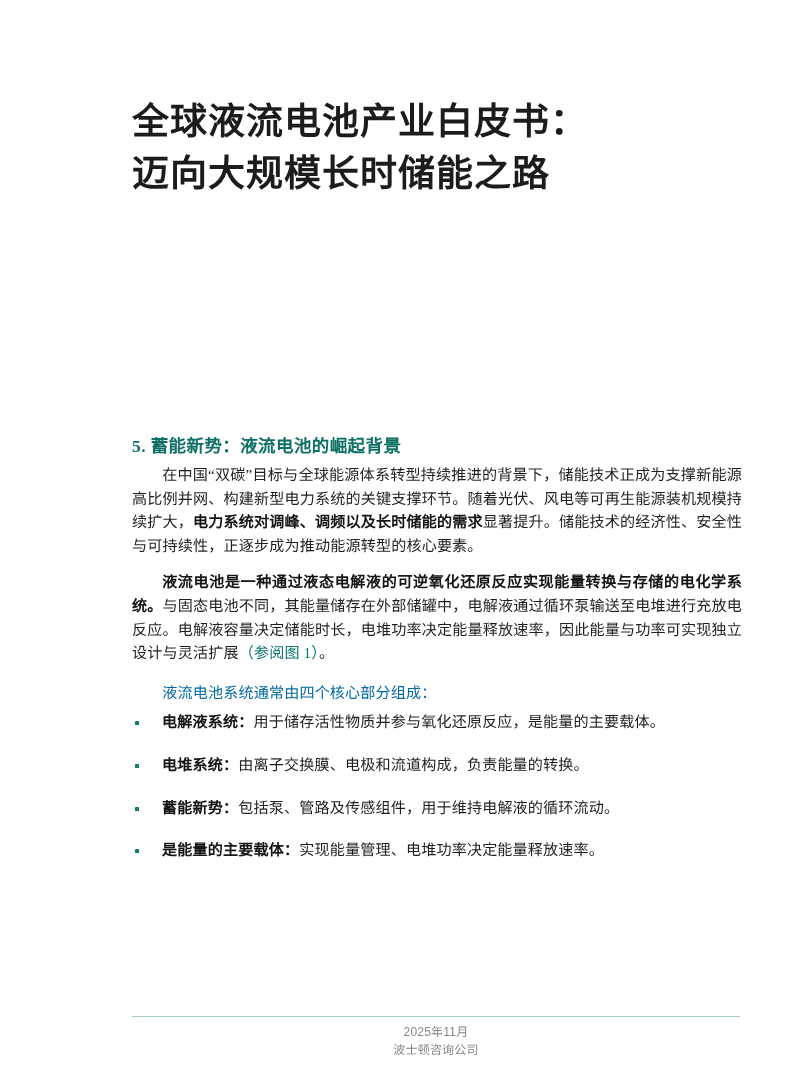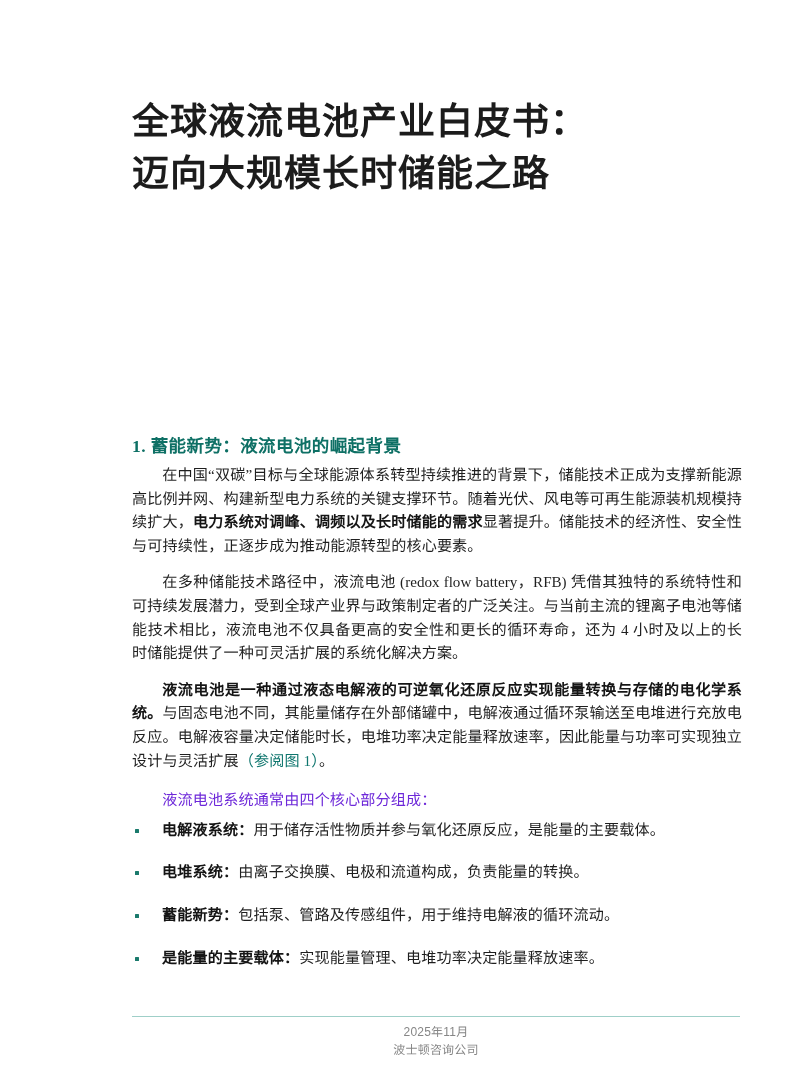--- a/index.html
+++ b/index.html
@@ -80,21 +80,21 @@
     letter-spacing: 0;
   }
   .figref { color: #0f766e; }
 
   p.intro-line {
     margin: 16px 0 6px 0;
     font-size: 15.1px;
     line-height: 23.6px;
     text-indent: 2em;
     letter-spacing: 0.15px;
-    color: #6d28d9;
+    color: #0369a1;
   }
 
   
   ul.bullets {
     list-style: none;
     margin: 0;
     padding: 0;
   }
   ul.bullets li {
     position: relative;
@@ -144,27 +144,26 @@
 </head>
 <body>
 
 <div class="page">
 
   <div class="title-block">
     <div class="doc-title-line">全球液流电池产业白皮书：</div>
     <div class="doc-title-line">迈向大规模长时储能之路</div>
   </div>
 
-  <h2 class="section-heading">1. 蓄能新势：液流电池的崛起背景</h2>
+  <h2 class="section-heading">5. 蓄能新势：液流电池的崛起背景</h2>
 
   <div class="content">
 
     <p class="para"><span>在中国“双碳”目标与全球能源体系转型持续推进的背景下，储能技术正成为支撑新能源高比例并网、构建新型电力系统的关键支撑环节。随着光伏、风电等可再生能源装机规模持续扩大，</span><span class="b">电力系统对调峰、调频以及长时储能的需求</span><span>显著提升。储能技术的经济性、安全性与可持续性，正逐步成为推动能源转型的核心要素。</span></p>
 
-    <p class="para lead"><span>在多种储能技术路径中，液流电池 (</span><span class="latin">redox flow battery，RFB</span><span>) 凭借其独特的系统特性和可持续发展潜力，受到全球产业界与政策制定者的广泛关注。与当前主流的锂离子电池等储能技术相比，液流电池不仅具备更高的安全性和更长的循环寿命，还为 4 小时及以上的长时储能提供了一种可灵活扩展的系统化解决方案。</span></p>
 
     <p class="para lead"><span class="b">液流电池是一种通过液态电解液的可逆氧化还原反应实现能量转换与存储的电化学系统。</span><span>与固态电池不同，其能量储存在外部储罐中，电解液通过循环泵输送至电堆进行充放电反应。电解液容量决定储能时长，电堆功率决定能量释放速率，因此能量与功率可实现独立设计与灵活扩展</span><span class="figref">（参阅图 1）</span><span>。</span></p>
 
     <p class="intro-line">液流电池系统通常由四个核心部分组成：</p>
 
     <ul class="bullets">
       <li>
         <span class="dot"></span>
         <span class="bullet-term">电解液系统：</span><span>用于储存活性物质并参与氧化还原反应，是能量的主要载体。</span>
       </li>

